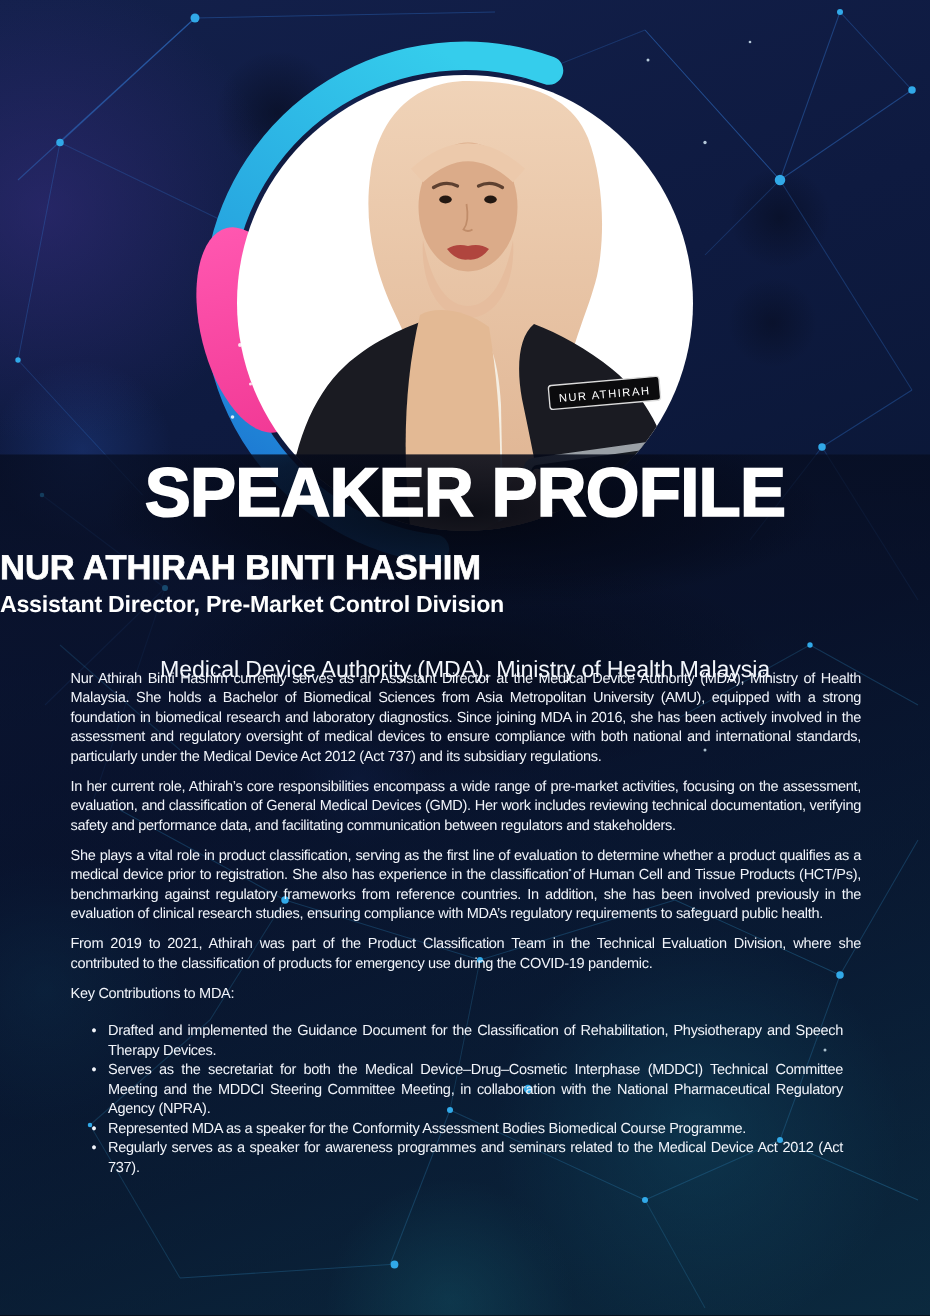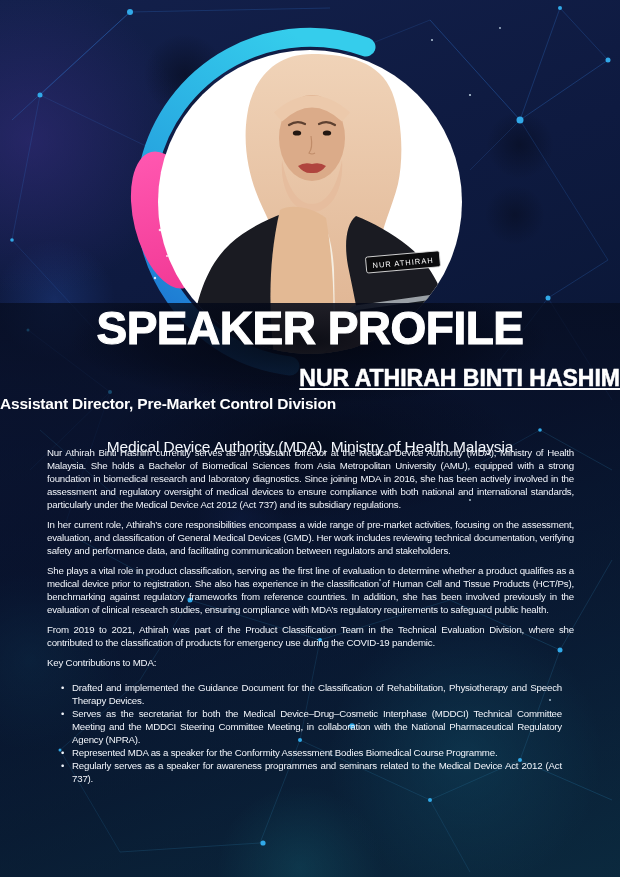--- a/index.html
+++ b/index.html
@@ -37,23 +37,23 @@
     background:radial-gradient(ellipse 260px 95px at 310px 80px, rgba(3,7,18,.55), transparent 80%);
   }
   #net2{z-index:4;}
   .content{position:absolute;left:0;top:0;width:620px;height:877px;z-index:5;padding-left:31px;}
   .page-title{
     position:absolute;left:0;top:299px;width:620px;text-align:center;
     font-size:46px;line-height:58px;font-weight:700;letter-spacing:-.5px;
     -webkit-text-stroke:1.1px #fff;white-space:nowrap;
   }
   .speaker-name{
-    position:absolute;left:0;top:365px;width:620px;text-align:right;
+    position:absolute;left:0;top:365px;width:620px;text-align:left;
     font-size:23px;line-height:27px;font-weight:700;letter-spacing:0;
-    -webkit-text-stroke:.5px #fff;white-space:nowrap;text-decoration:underline;
+    -webkit-text-stroke:.5px #fff;white-space:nowrap;
   }
   .speaker-role{
     position:absolute;left:0;top:394px;width:620px;text-align:left;
     font-size:15.5px;line-height:19px;font-weight:700;letter-spacing:-.2px;white-space:nowrap;
   }
   .speaker-org{
     position:absolute;left:0;top:413px;width:620px;text-align:center;
     font-size:15.5px;line-height:20px;font-weight:400;letter-spacing:-.1px;white-space:nowrap;color:#f4f7fc;margin-top:24px;
   }
   .bio{

